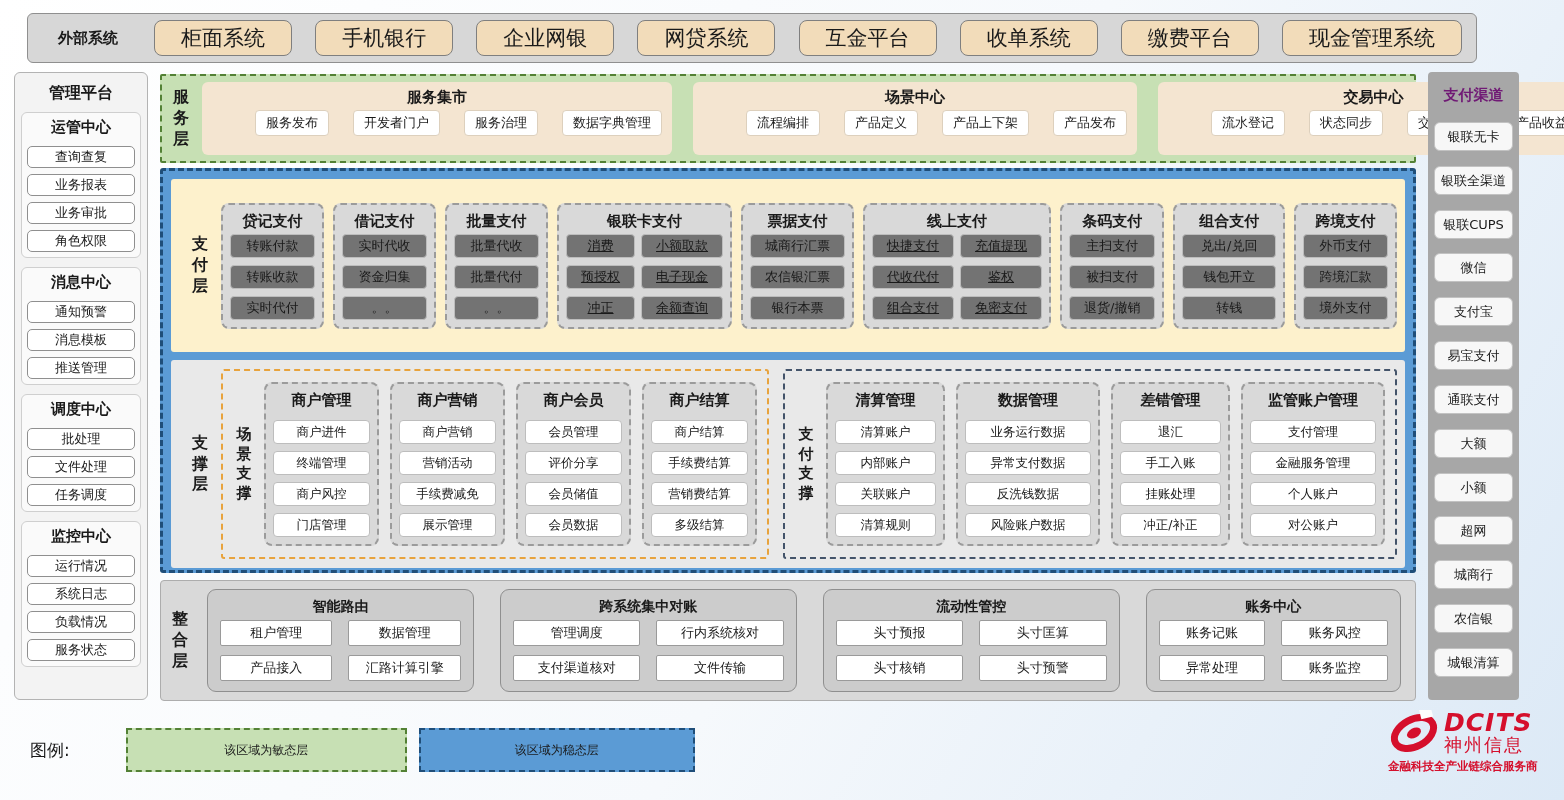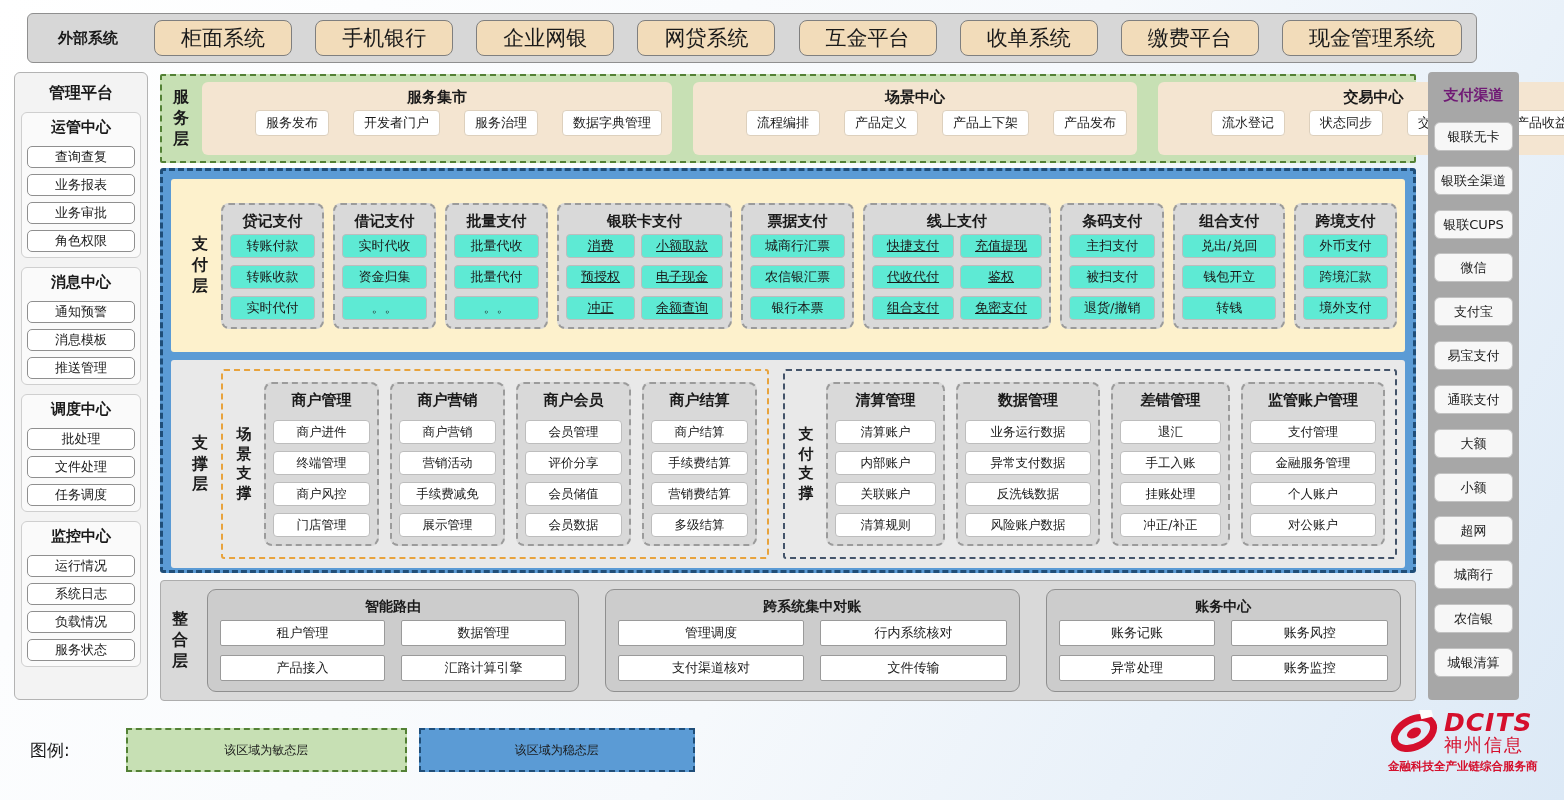--- a/index.html
+++ b/index.html
@@ -47,21 +47,21 @@
   
   .pay-layer { background:#fdf1cc; border-radius:3px; height:173px;
     display:flex; align-items:center; padding:0 8px; margin-bottom:8px; }
   .pay-layer .v-label { margin:0 10px; }
   .pgroup { background:#d9d9d9; border:2px dashed #9b9b9b; border-radius:8px;
     padding:4px 7px 7px; margin-right:9px; }
   .pgroup:last-child { margin-right:0; }
   .pgroup-title { text-align:center; font-weight:bold; font-size:15px; height:25px; line-height:25px; white-space:nowrap; }
   .col1 { display:grid; grid-template-columns:1fr; gap:7px; }
   .col2 { display:grid; grid-template-columns:1fr 1fr; gap:7px 6px;text-decoration:underline; }
-  .pgroup [data-list] > div { background:#5eead4; border:1px solid #bdbdbd; border-radius:4px;
+  .pgroup [data-list] > div { background:#737373; border:1px solid #bdbdbd; border-radius:4px;
     height:24px; line-height:22px; text-align:center; font-size:13px; padding:0 14px; white-space:nowrap; }
   .pgroup.f1 { flex:1; } .pgroup.f2 { flex:1.78; } .pgroup.f11 { flex:1.1; }
   
   .support-layer { background:#e9e9e9; border-radius:3px; height:208px;
     display:flex; align-items:center; padding:0 8px; }
   .support-layer > .v-label { margin:0 10px; }
   .subzone { display:flex; align-items:center; height:190px; border-radius:3px; padding:0 10px; }
   .scene-support { border:2px dashed #e8a33d; width:548px; }
   .payment-support { border:2px dashed #44546a; flex:1; margin-left:14px; }
   .subzone .v-label { font-size:15px; margin-right:9px; }
@@ -373,20 +373,29 @@
         <div>汇路计算引擎</div>
       </div>
   </div>
   <div class="int-section i2">
     <div class="int-title">跨系统集中对账</div>
     <div data-list="integration_layer.sections.1.items">
         <div>管理调度</div>
         <div>行内系统核对</div>
         <div>支付渠道核对</div>
         <div>文件传输</div>
+      </div>
+  </div>
+  <div class="int-section i3">
+    <div class="int-title">流动性管控</div>
+    <div data-list="integration_layer.sections.2.items">
+        <div>头寸预报</div>
+        <div>头寸匡算</div>
+        <div>头寸核销</div>
+        <div>头寸预警</div>
       </div>
   </div>
   <div class="int-section i4">
     <div class="int-title">账务中心</div>
     <div data-list="integration_layer.sections.3.items">
         <div>账务记账</div>
         <div>账务风控</div>
         <div>异常处理</div>
         <div>账务监控</div>
       </div>

